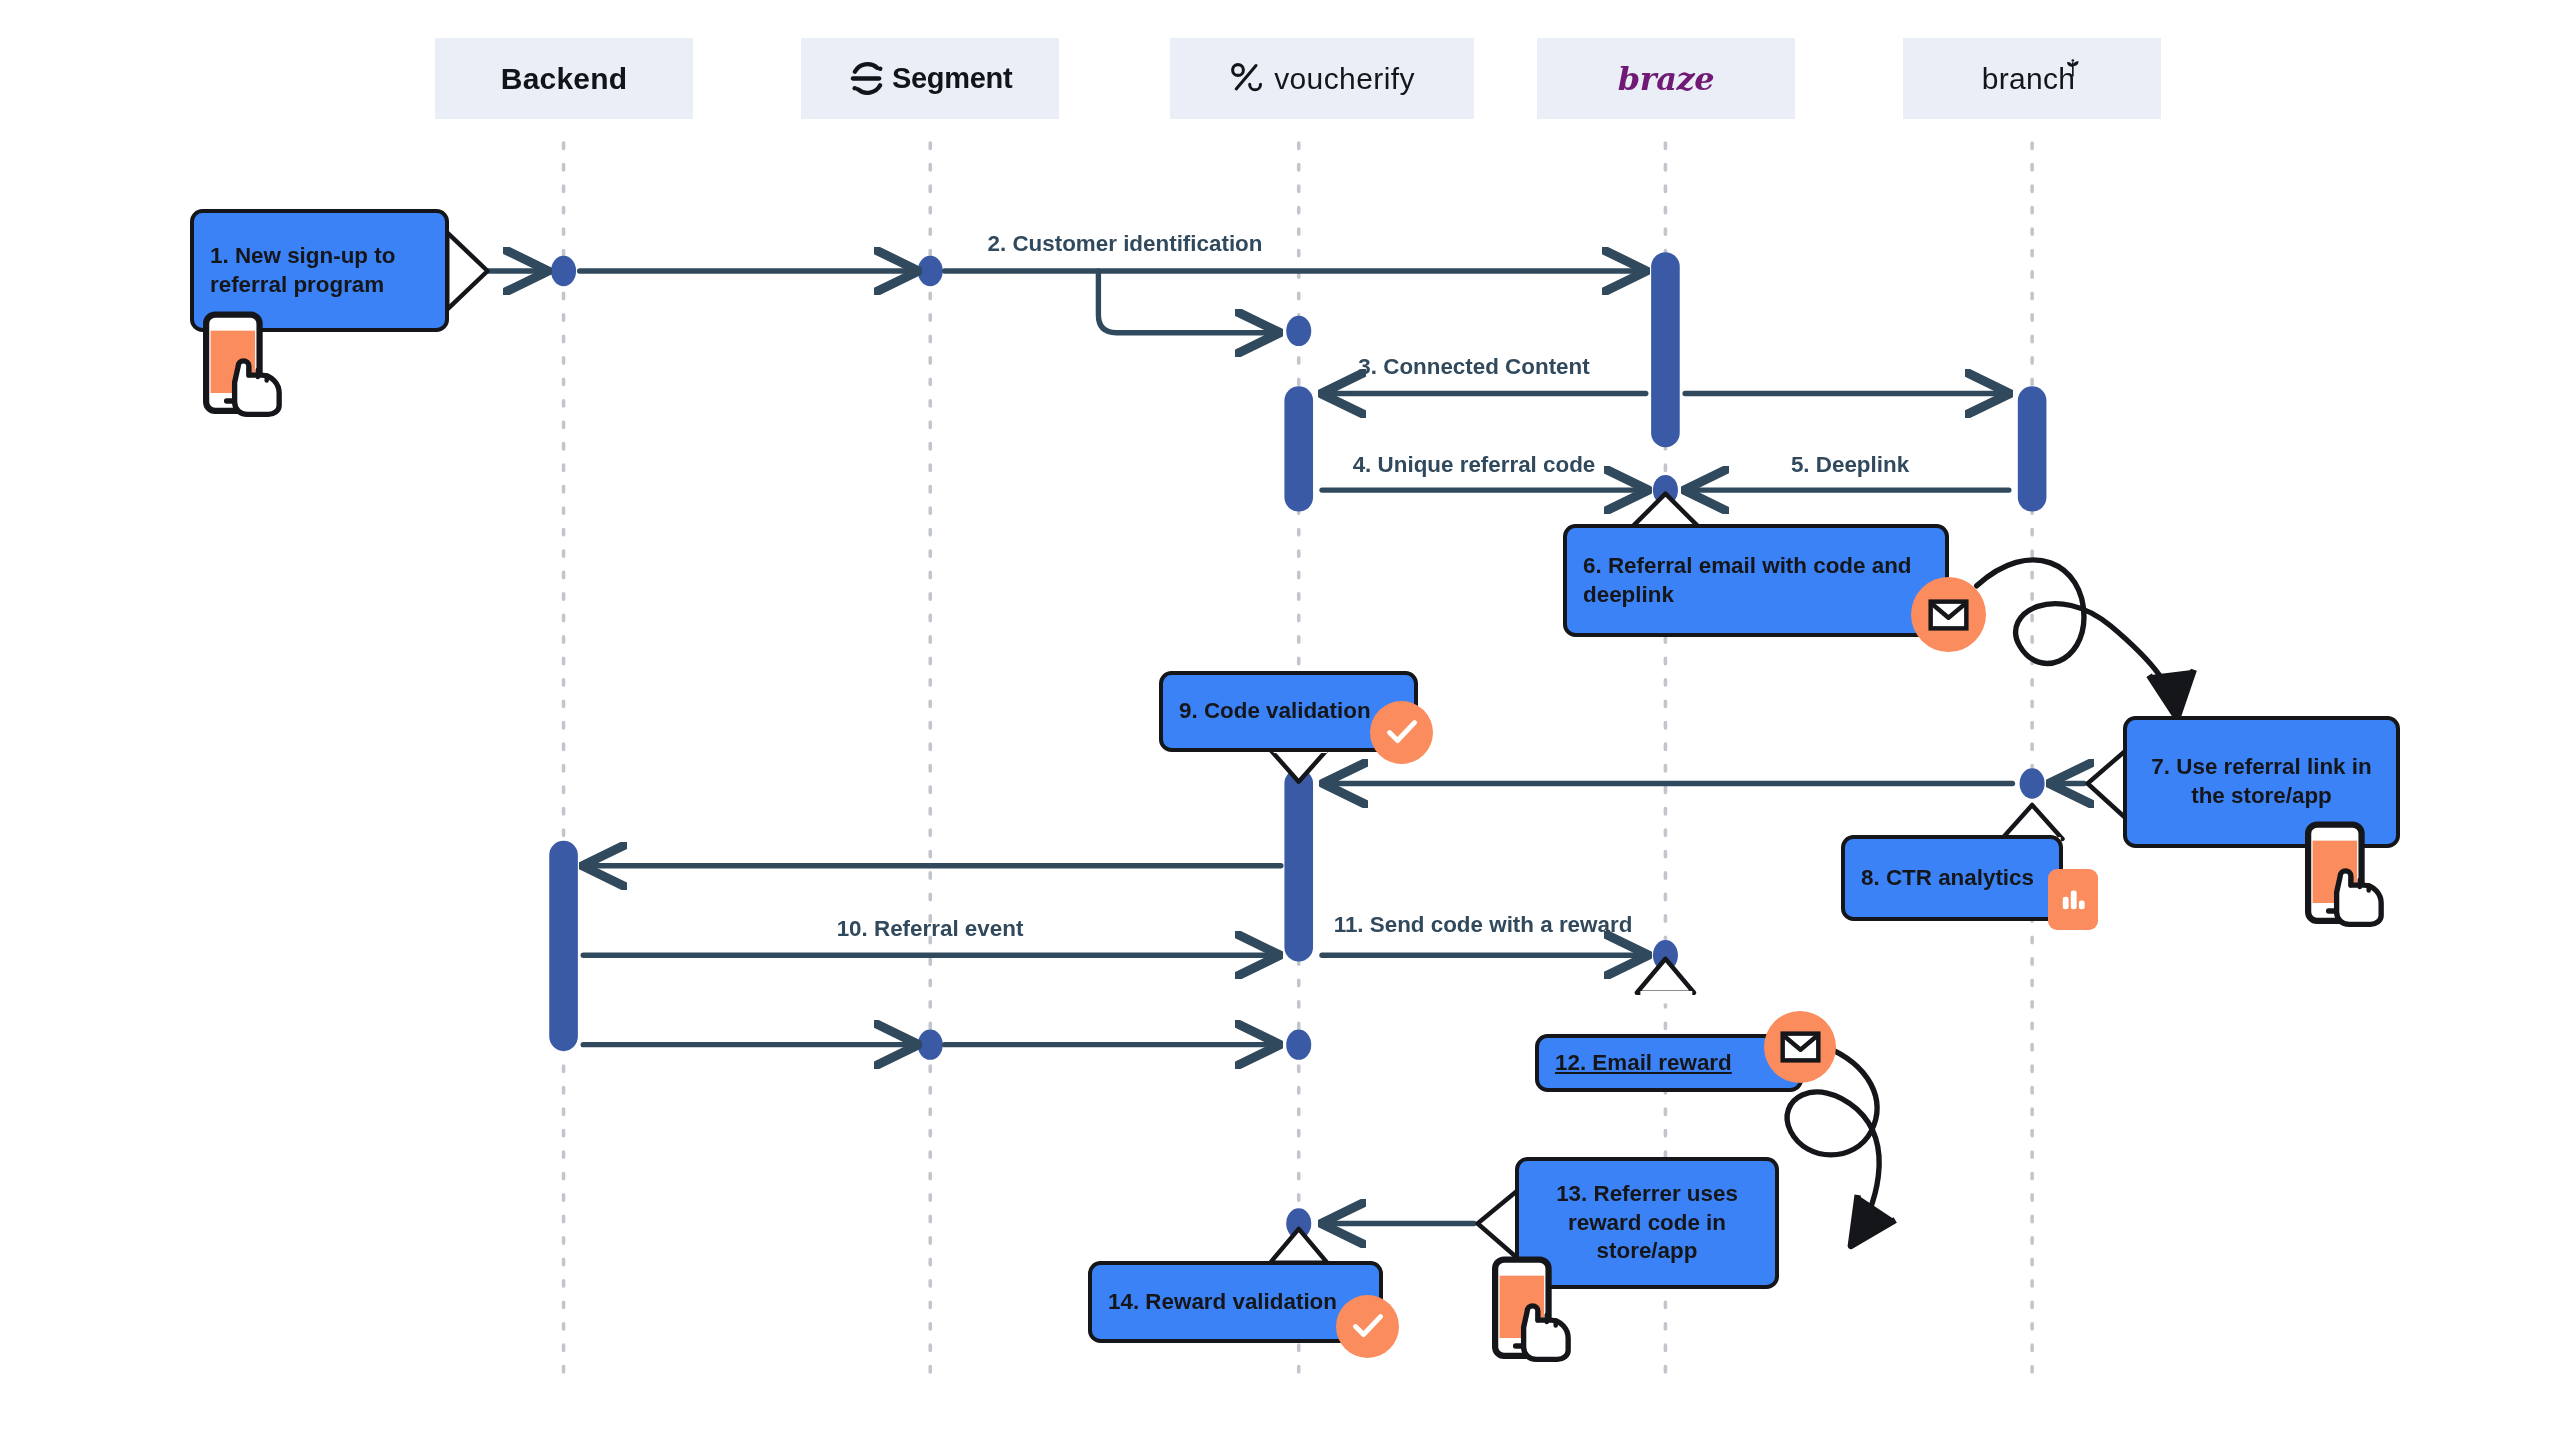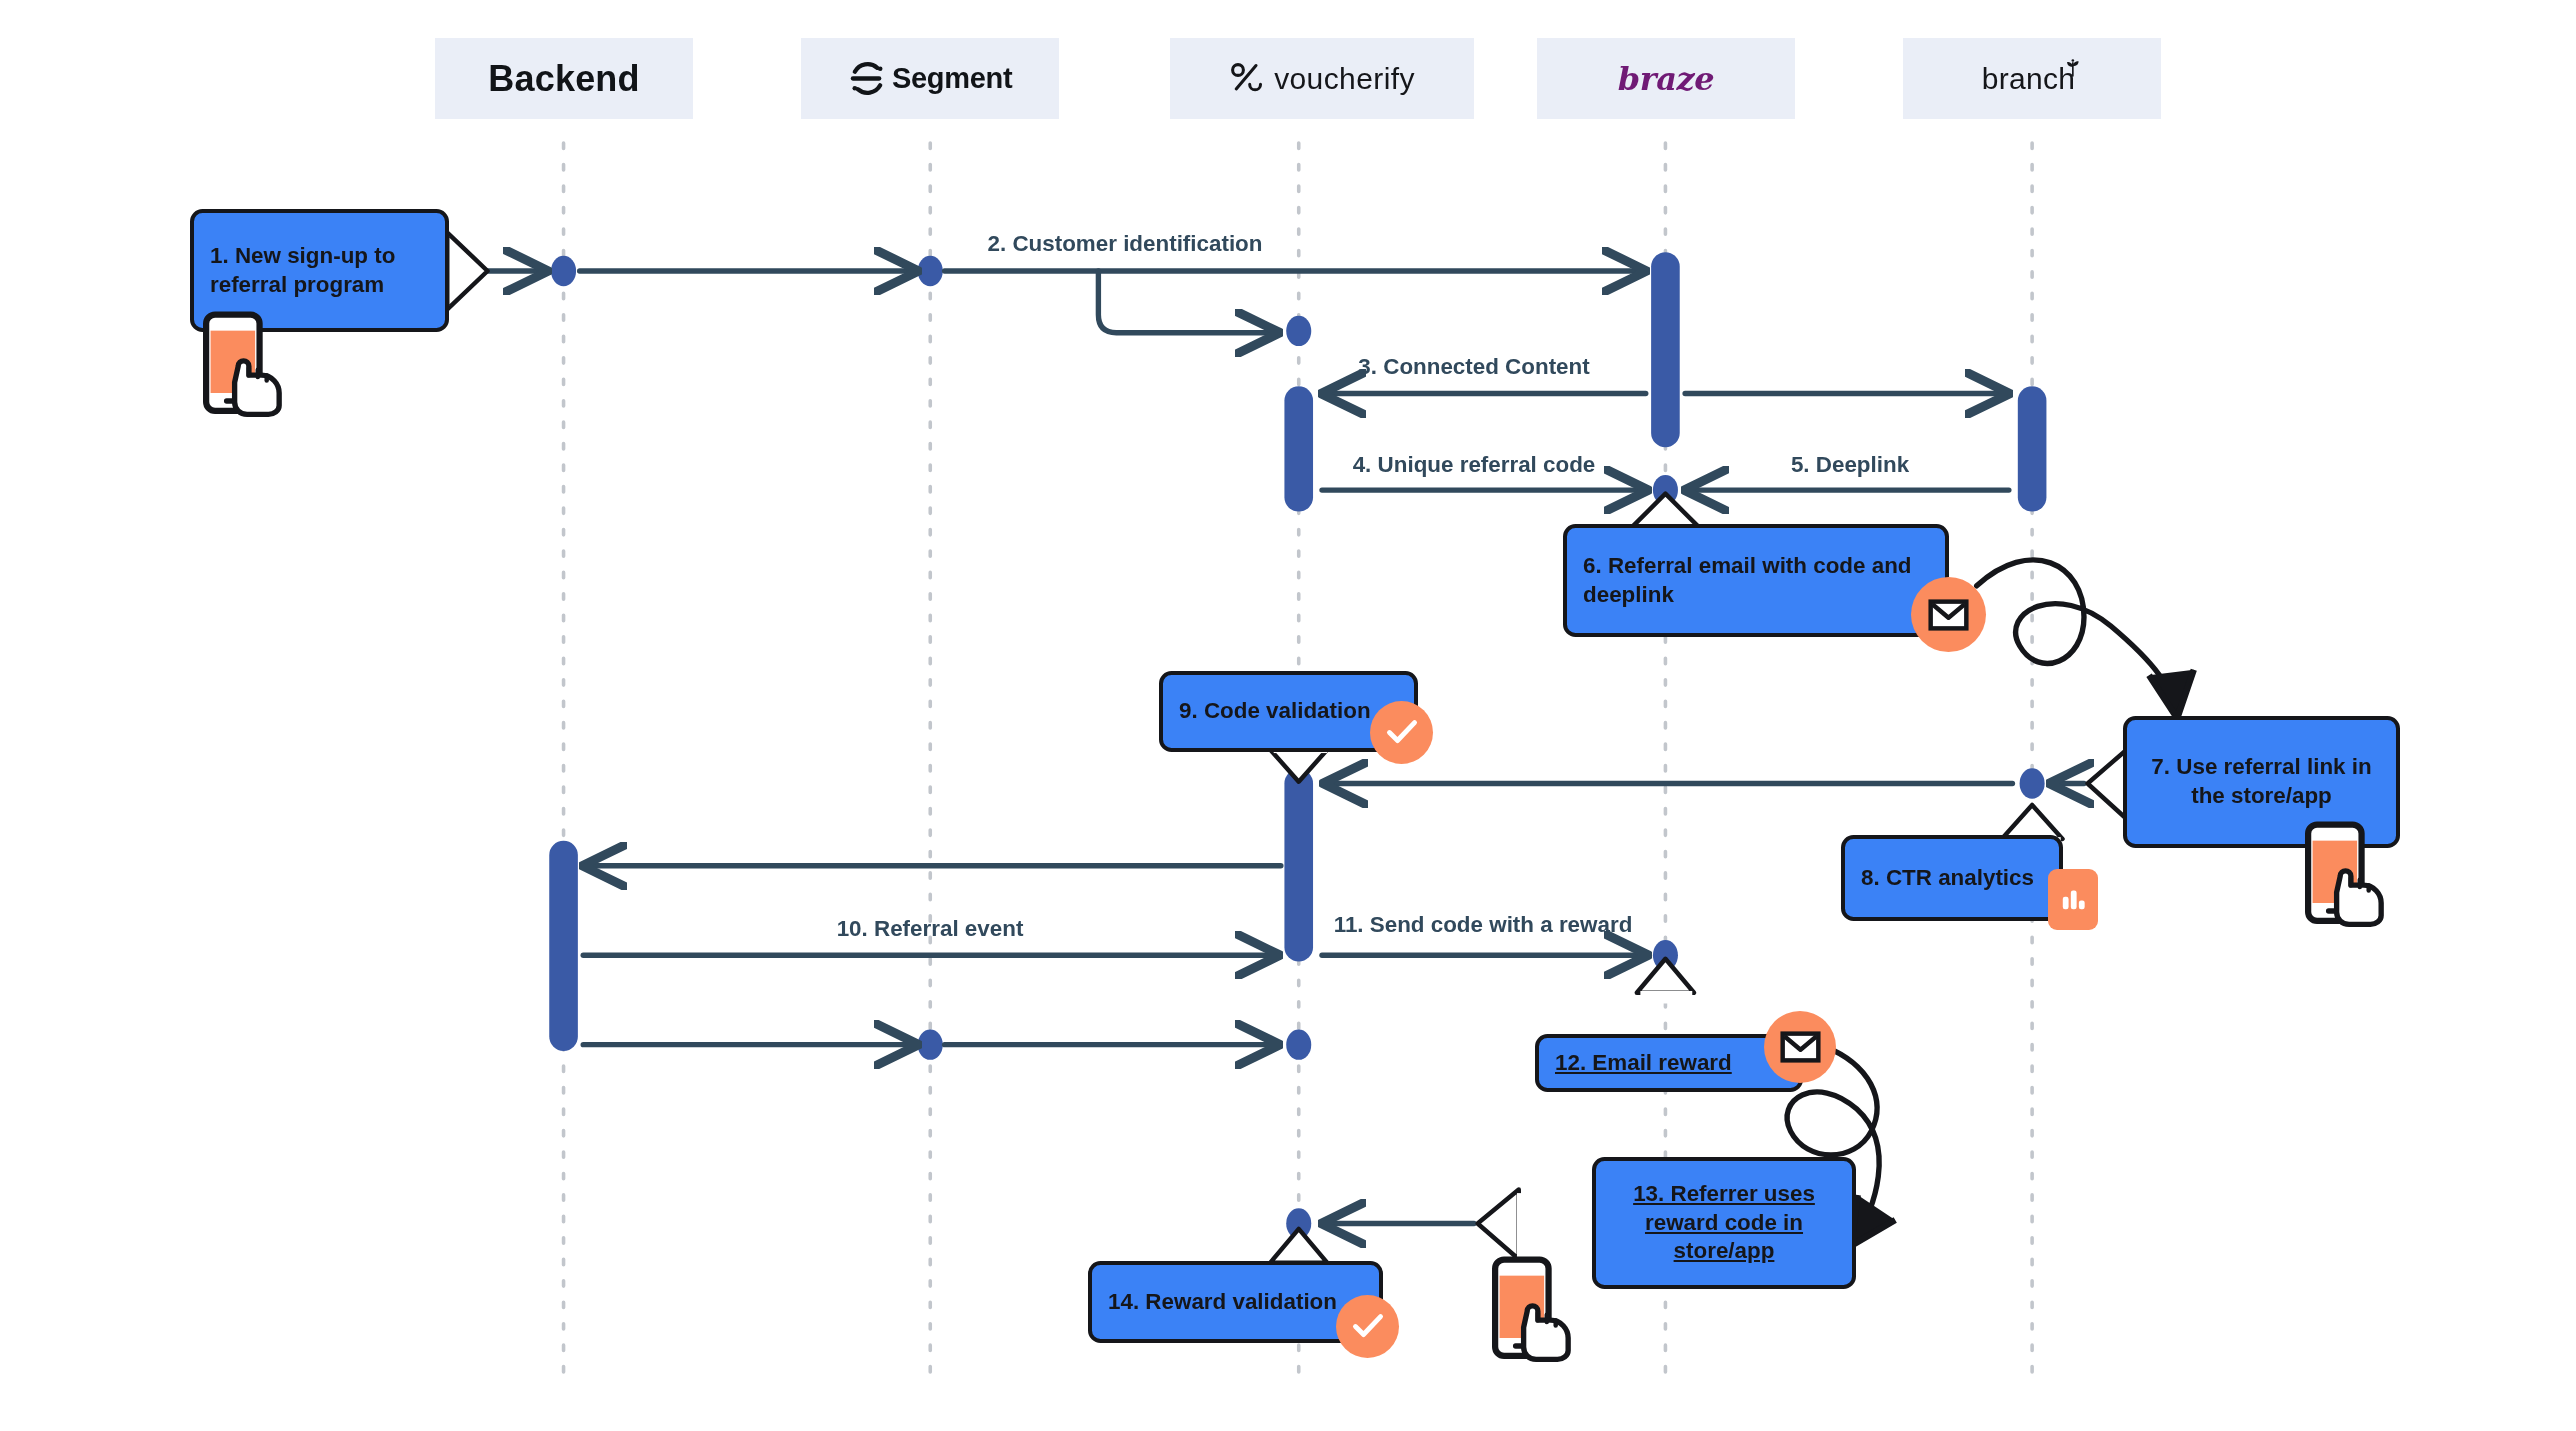--- a/index.html
+++ b/index.html
@@ -9,21 +9,21 @@
   }
   #stage{position:absolute;left:0;top:0;width:2576px;height:1431px;background:#fff;}
   svg#diagram{position:absolute;left:0;top:0;width:2576px;height:1431px;display:block;}
 
   
   .phead{
     position:absolute;background:#eaeef7;display:flex;align-items:center;
     justify-content:center;box-sizing:border-box;
   }
   .phead .ptitle{
-    font-size:36px;font-weight:700;color:#111418;letter-spacing:0.2px;white-space:nowrap;
+    font-size:30px;font-weight:700;color:#111418;letter-spacing:0.2px;white-space:nowrap;
   }
   .logo-seg{display:flex;align-items:center;gap:5.4px;}
   .logo-seg .mark{width:39px;height:39px;display:block;}
   .logo-seg .word{font-size:29px;font-weight:700;color:#111418;letter-spacing:-0.3px;}
   .logo-vou{display:flex;align-items:center;gap:9px;}
   .logo-vou .mark{width:36px;height:36px;display:block;}
   .logo-vou .word{font-size:30px;font-weight:400;color:#15161a;letter-spacing:0.4px;}
   .logo-braze .word{font-family:"DejaVu Serif",serif;font-style:italic;font-size:32px;font-weight:700;color:#701a75;letter-spacing:-0.4px;}
   .logo-branch{display:flex;align-items:flex-start;}
   .logo-branch .word{font-size:30px;font-weight:400;color:#15161a;letter-spacing:0.3px;}
@@ -309,21 +309,21 @@
   <div class="callout" style="left:1535px;top:1034px;width:268px;height:58px;text-decoration:underline;">
     <span>12. Email reward</span>
   </div>
   <div class="badge" style="left:1764px;top:1011px;width:72px;height:72px;">
     <svg width="41" height="34" viewBox="0 0 46 38">
       <rect x="3" y="4" width="40" height="30" fill="#ffffff" stroke="#15161a" stroke-width="5"></rect>
       <path d="M5,7 L23,22 L41,7" fill="none" stroke="#15161a" stroke-width="5" stroke-linejoin="round"></path>
     </svg>
   </div>
 
-  <div class="callout center" style="left:1592px;top:1157px;width:264px;height:132px;text-decoration:underline;">
+  <div class="callout center" style="left:1515px;top:1157px;width:264px;height:132px;">
     <span>13. Referrer uses reward code in store/app</span>
   </div>
   <div class="device" style="left:1488px;top:1256px;width:114px;height:107px;">
     <svg viewBox="0 0 128 120" width="114" height="107">
       <rect x="8" y="4" width="60" height="108" rx="10" fill="#ffffff" stroke="#15161a" stroke-width="7"></rect>
       <rect x="13" y="22" width="50" height="70" fill="#fb8c5e"></rect>
       <rect x="28" y="98" width="20" height="6" rx="3" fill="#15161a"></rect>
       <path d="M44,62 C44,54 56,54 56,62 L56,72 L70,72 C82,72 90,82 90,92 L90,106
                C90,112 84,116 78,116 L54,116 C46,116 40,110 40,102 L40,80 Z" fill="#ffffff" stroke="#15161a" stroke-width="6" stroke-linejoin="round"></path>
       <path d="M56,72 L56,64" stroke="#15161a" stroke-width="5" stroke-linecap="round"></path>

